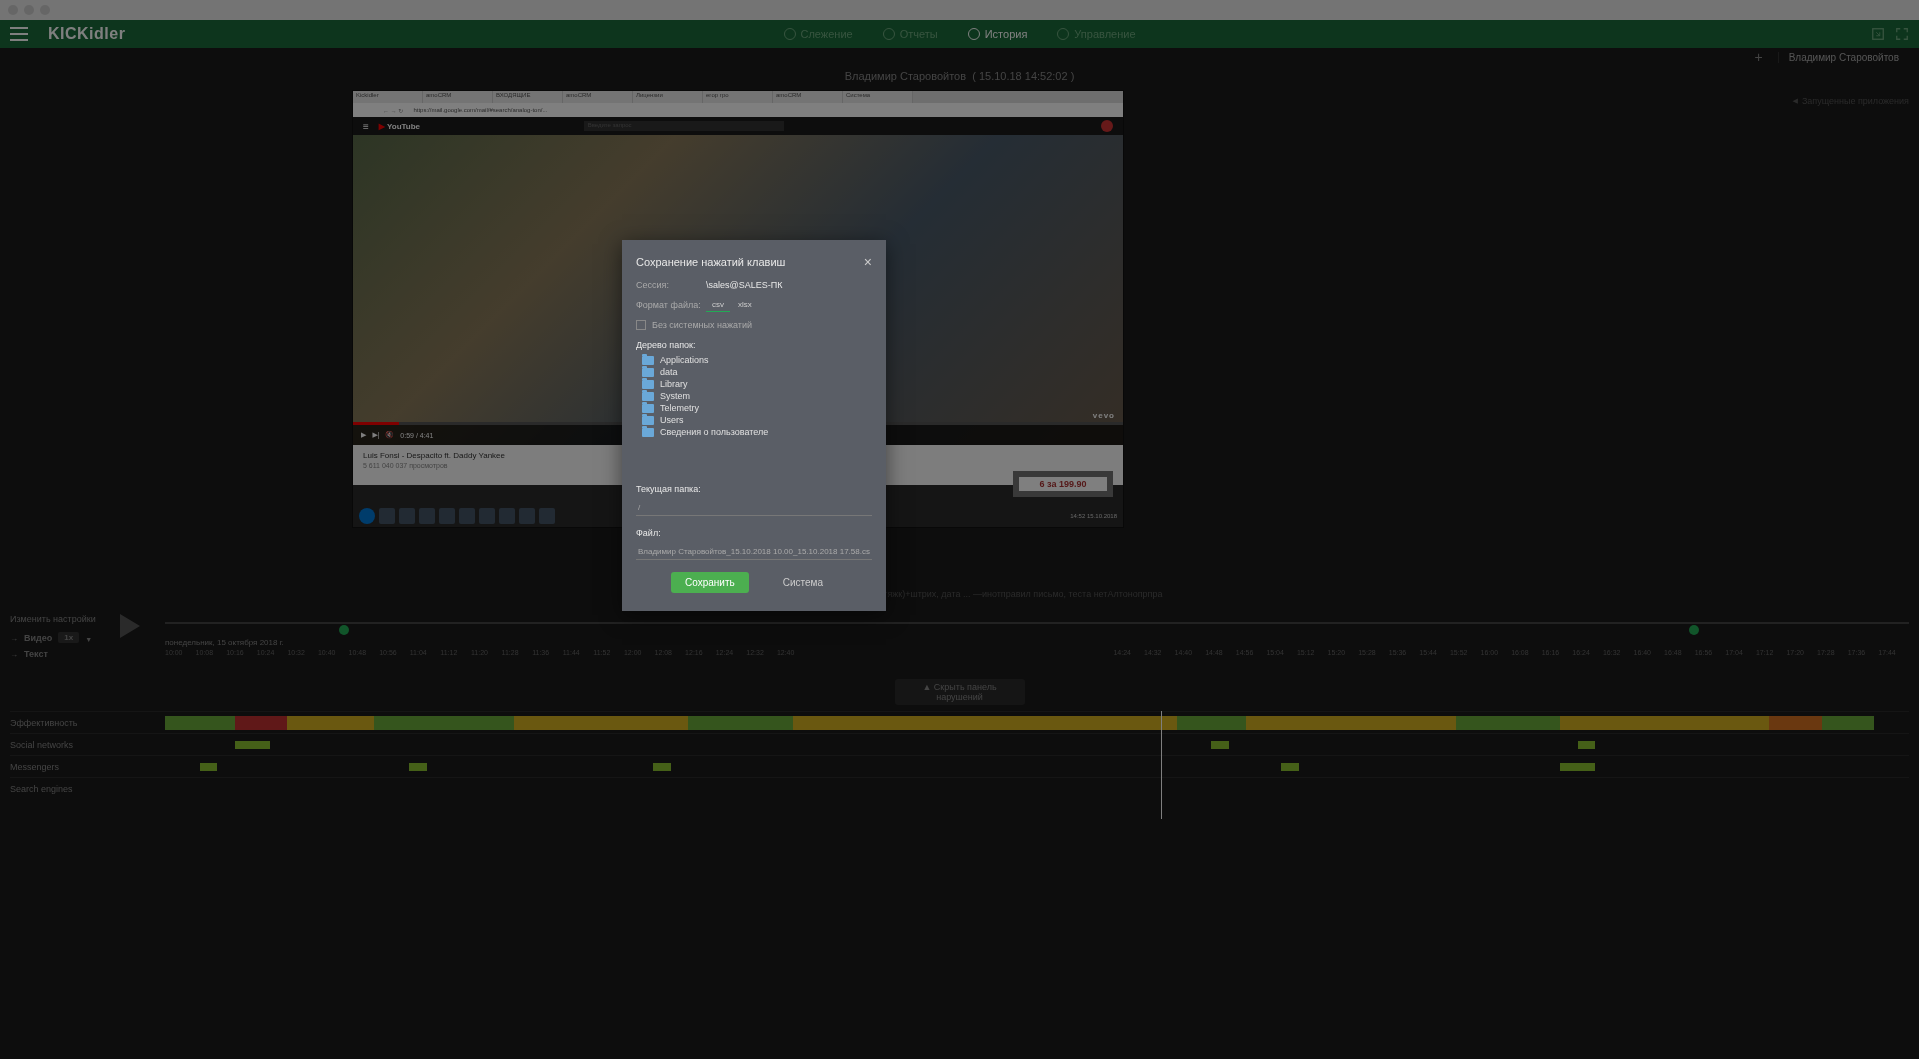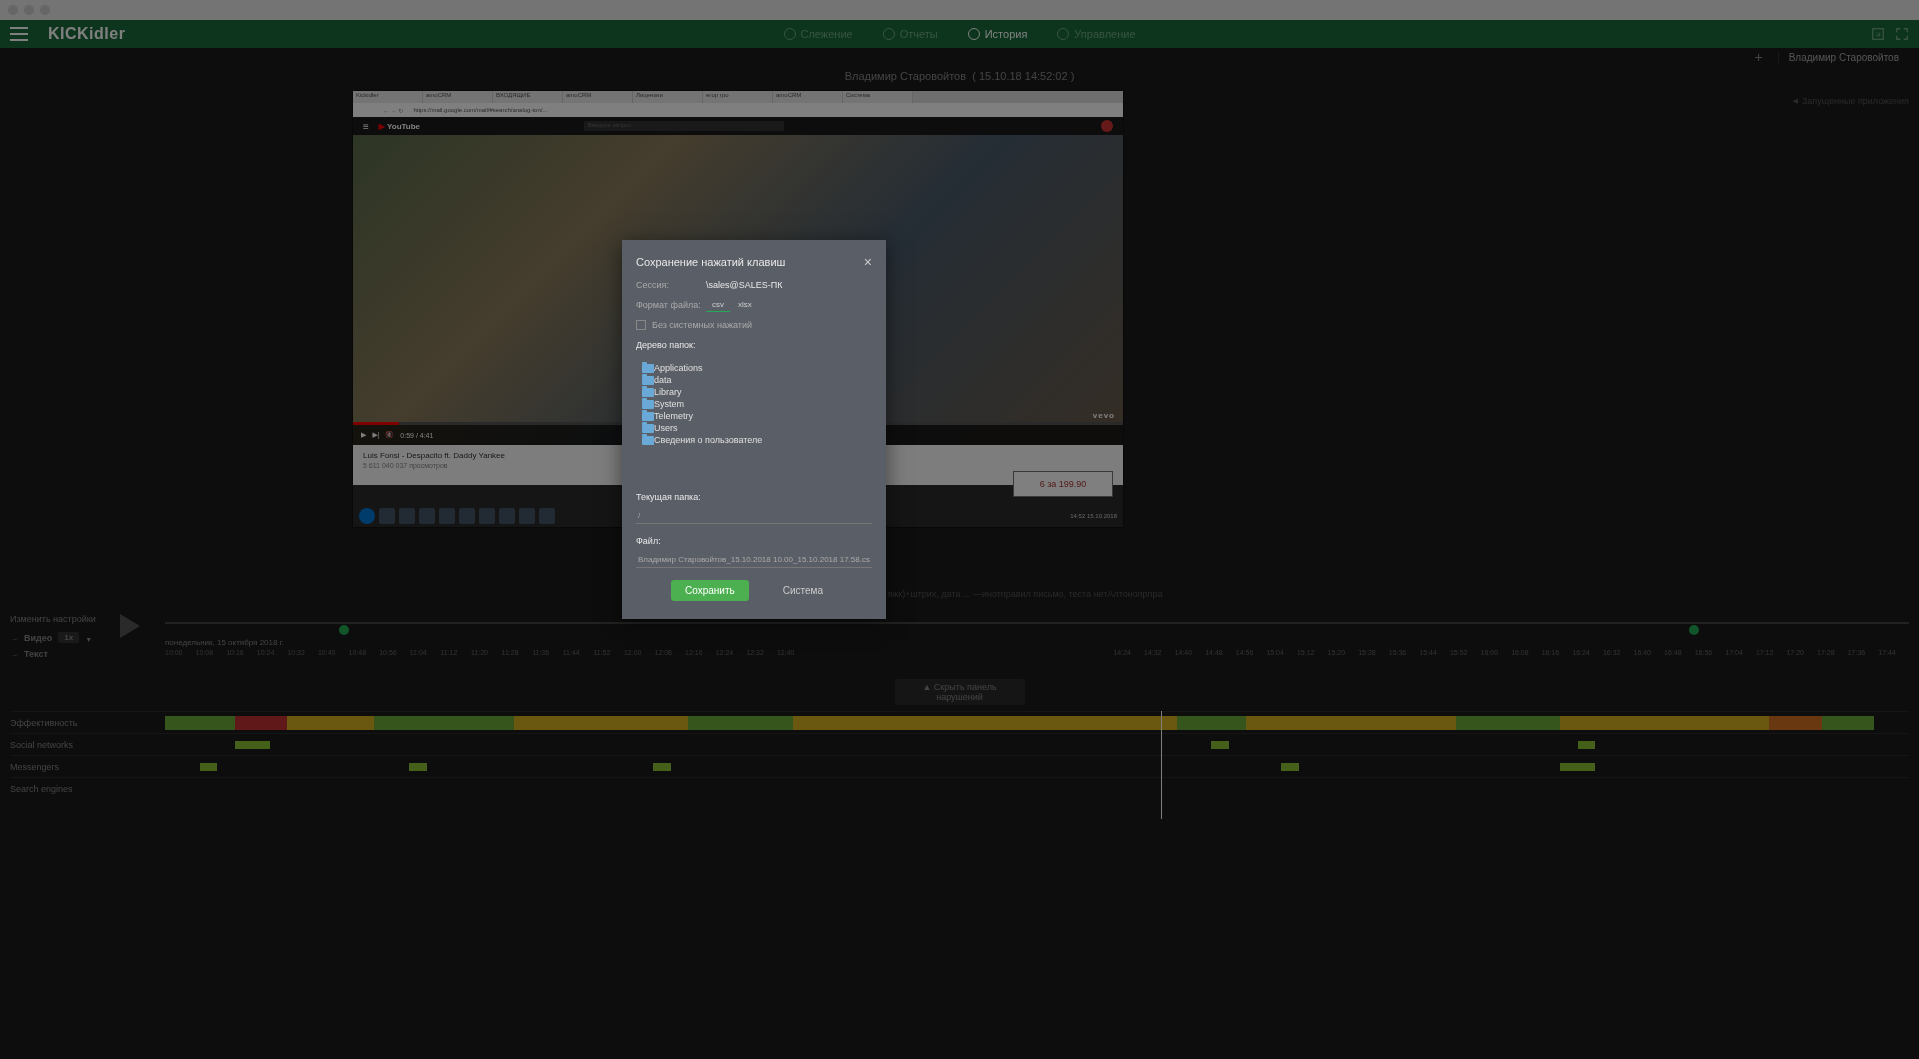--- a/index.html
+++ b/index.html
@@ -41,21 +41,21 @@
 .yt-avatar { width: 12px; height: 12px; border-radius: 50%; background: #c33; margin-left: auto; }
 .video-area { height: 310px; background: linear-gradient(135deg, #5a6b4a 0%, #8a7a5a 30%, #4a5a6a 60%, #6a5a4a 100%); position: relative; }
 .video-controls { position: absolute; bottom: 0; left: 0; right: 0; height: 20px; background: rgba(0,0,0,0.7); display: flex; align-items: center; padding: 0 8px; gap: 6px; }
 .video-controls span { color: #fff; font-size: 7px; }
 .progress { position: absolute; bottom: 20px; left: 0; right: 0; height: 3px; background: #555; }
 .progress-fill { width: 6%; height: 100%; background: #f00; }
 .vevo { position: absolute; bottom: 25px; right: 8px; color: #fff; font-size: 8px; font-weight: bold; letter-spacing: 1px; }
 .video-info { background: #fafafa; padding: 6px 10px; height: 40px; }
 .video-title { font-size: 8px; color: #333; }
 .video-views { font-size: 7px; color: #888; margin-top: 2px; }
-.bk-ad { position: absolute; right: 10px; bottom: 30px; width: 100px; height: 26px; background: #fff; border: 1px solid #737373; display: flex; align-items: center; justify-content: center; font-size: 9px; font-weight: normal; color: #a33; }
+.bk-ad { position: absolute; right: 10px; bottom: 30px; width: 100px; height: 26px; background: #fff; border: 6px solid #737373; display: flex; align-items: center; justify-content: center; font-size: 9px; font-weight: bold; color: #a33; }
 .taskbar { position: absolute; bottom: 0; left: 0; right: 0; height: 22px; background: #2a2a2a; display: flex; align-items: center; padding: 0 6px; gap: 4px; }
 .taskbar-icon { width: 16px; height: 16px; background: #456; border-radius: 2px; }
 .taskbar-time { margin-left: auto; color: #ccc; font-size: 6px; text-align: right; }
 
 .launched-apps { position: absolute; top: 30px; right: 10px; color: #555; font-size: 9px; display: flex; align-items: center; gap: 4px; }
 .launched-apps::before { content: "◀"; font-size: 7px; }
 
 
 .hint-bar { height: 20px; background: #1a1a1a; color: #555; font-size: 9px; text-align: center; padding: 3px; }
 
@@ -102,23 +102,23 @@
 .dialog-body { padding: 0 14px 14px 14px; }
 .dlg-row { display: flex; align-items: center; margin-bottom: 8px; font-size: 9px; }
 .dlg-label { color: #aaa; width: 70px; flex-shrink: 0; }
 .dlg-value { color: #e8e8e8; }
 .format-toggle { display: flex; gap: 2px; }
 .format-opt { padding: 2px 6px; font-size: 8px; color: #ccc; border-bottom: 1px solid transparent; cursor: pointer; }
 .format-opt.active { border-bottom-color: #22aa55; }
 .checkbox-row { display: flex; align-items: center; gap: 6px; margin-bottom: 10px; }
 .checkbox { width: 10px; height: 10px; border: 1px solid #888; cursor: pointer; }
 .checkbox-label { color: #aaa; font-size: 9px; }
-.section-label { color: #e8e8e8; font-size: 9px; margin-bottom: 8px; }
+.section-label { color: #e8e8e8; font-size: 9px; }
 .folder-tree { background: #5a5e66; min-height: 120px; margin-bottom: 14px; padding: 4px 0; }
-.folder-item { display: flex; align-items: center; padding: 1px 6px; cursor: pointer; }
+.folder-item { display: flex; align-items: center; gap: 6px; padding: 1px 6px; cursor: pointer; }
 .folder-icon { width: 12px; height: 9px; background: #6aa8d8; border-radius: 1px; position: relative; }
 .folder-icon::before { content: ""; position: absolute; top: -2px; left: 0; width: 5px; height: 2px; background: #6aa8d8; border-radius: 1px 1px 0 0; }
 .folder-name { color: #e0e0e0; font-size: 9px; }
 .field-label { color: #e8e8e8; font-size: 9px; margin-bottom: 2px; }
 .field-input { width: 100%; background: transparent; border: none; border-bottom: 1px solid #777; color: #aaa; font-size: 8px; padding: 3px 2px; margin-bottom: 12px; }
 .dialog-actions { display: flex; justify-content: center; gap: 20px; padding-bottom: 4px; }
 .btn { padding: 5px 14px; border-radius: 3px; font-size: 10px; cursor: pointer; border: none; }
 .btn-primary { background: #4caf50; color: #fff; }
 .btn-secondary { background: transparent; color: #ccc; }
 </style>

